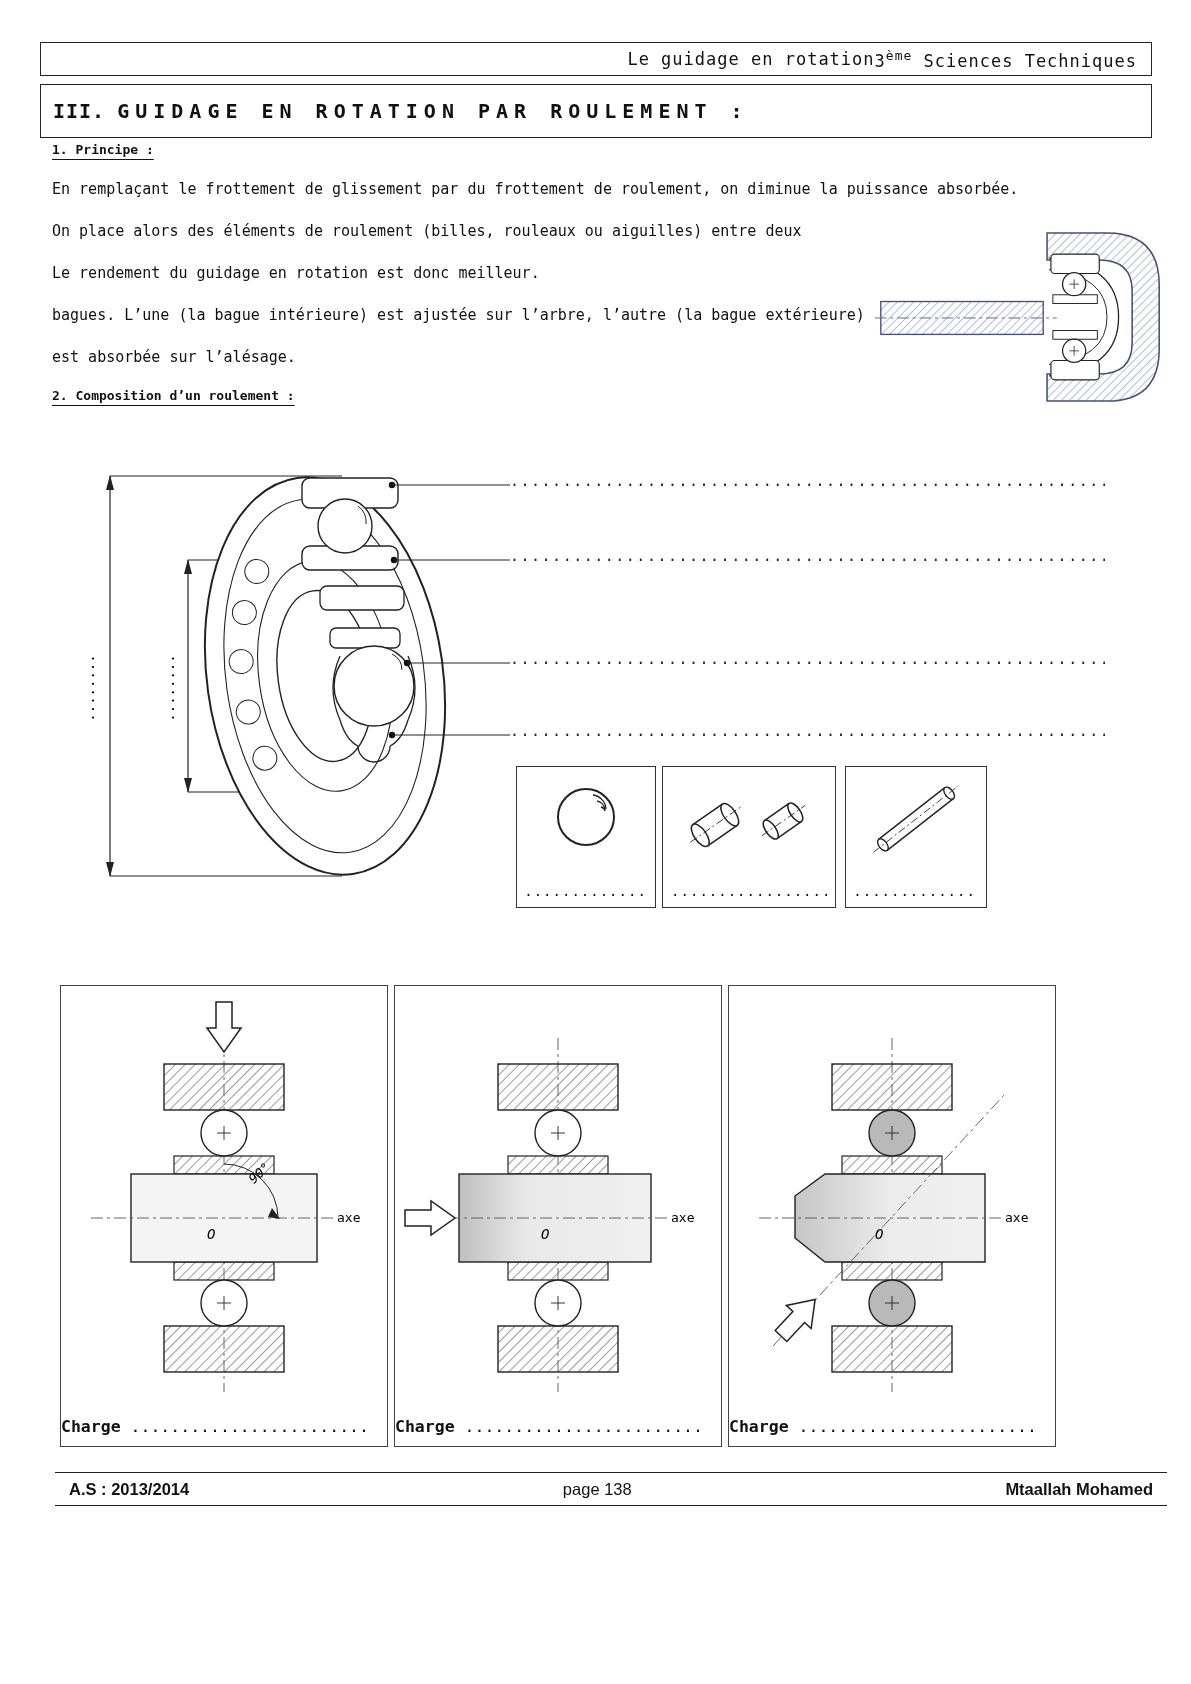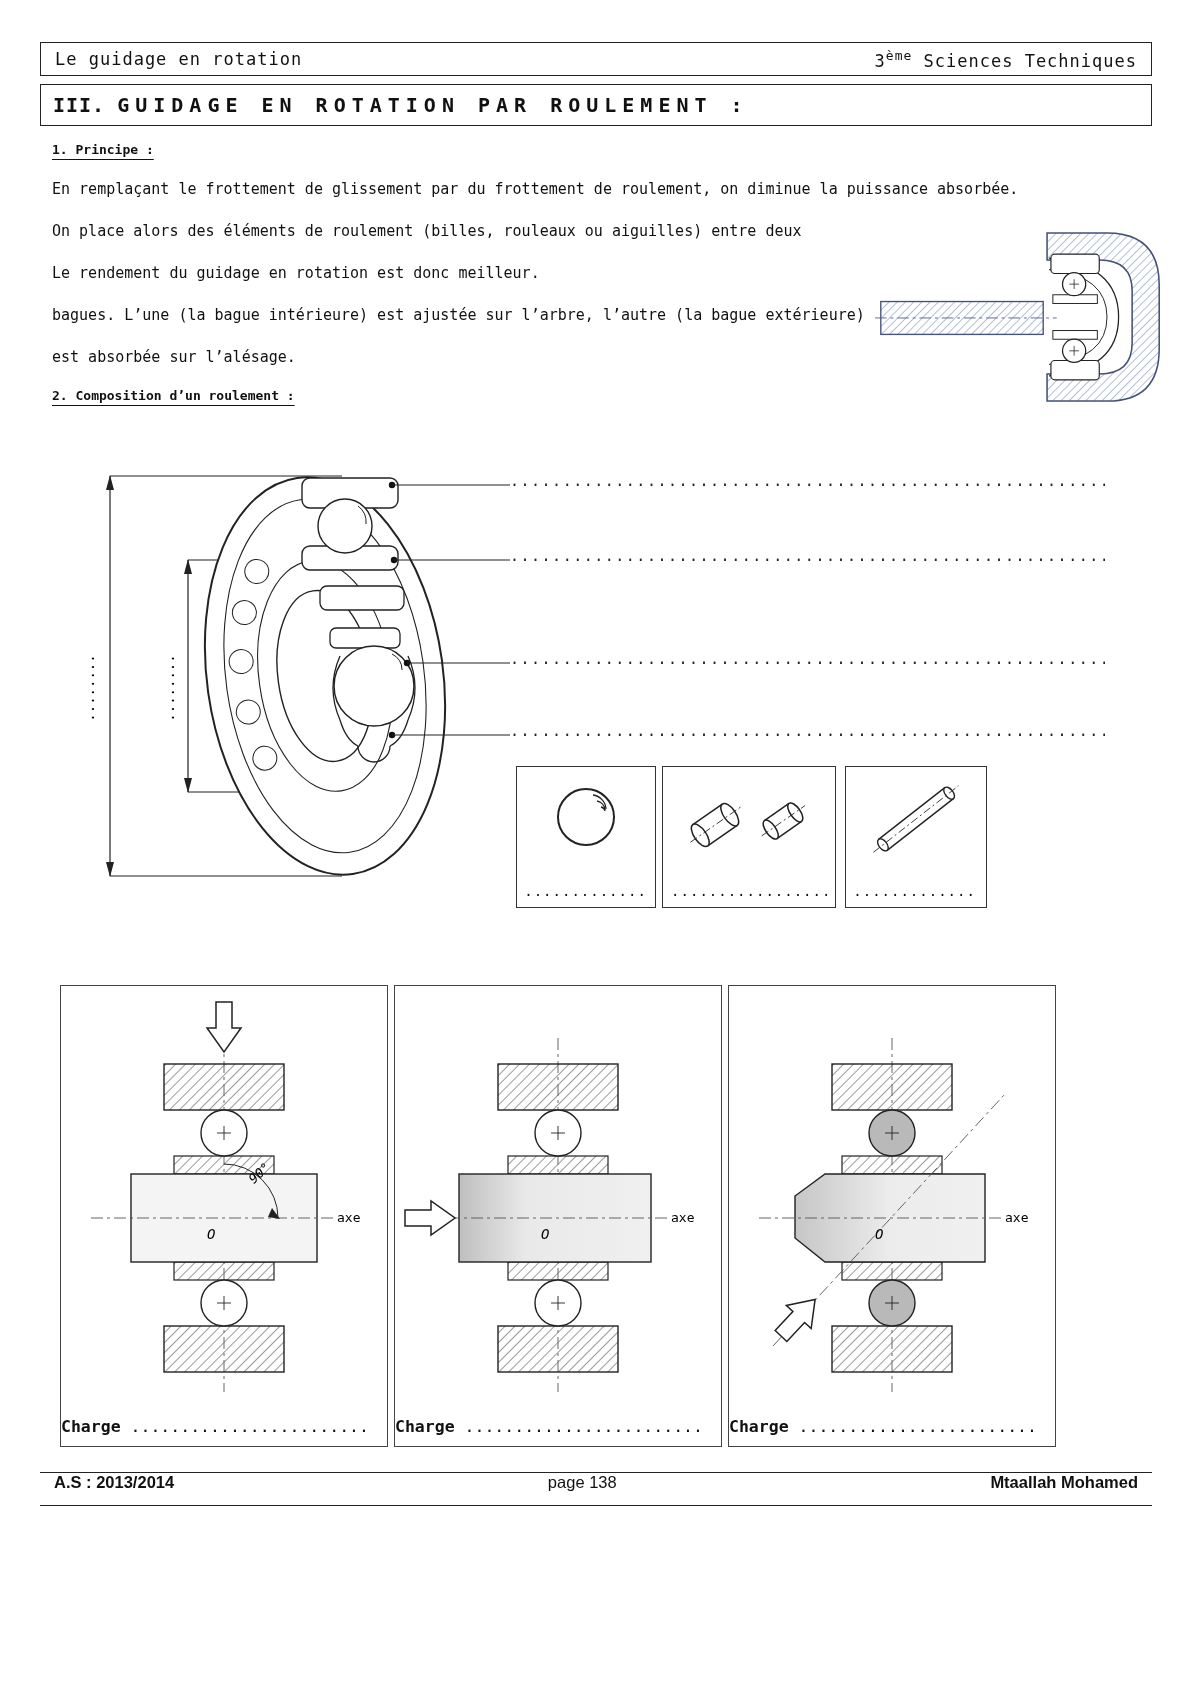--- a/index.html
+++ b/index.html
@@ -1,25 +1,25 @@
 <!DOCTYPE html>
 <html><head>
 <meta charset="utf-8">
 <style>
   * { margin:0; padding:0; box-sizing:border-box; }
   html,body { background:#ffffff; }
   body { width:1191px; height:1684px; position:relative; font-family:"DejaVu Sans Mono", monospace; color:#111; }
   .page { position:absolute; inset:0; background:#fff; overflow:hidden; }
 
   .header-box { position:absolute; left:40px; top:42px; width:1112px; height:34px;
-    border:1.5px solid #222; display:flex; align-items:center; justify-content:space-between;
+    border:1.5px solid #222; display:flex; align-items:center; justify-content:flex-end;
     padding:0 14px; font-size:17px; letter-spacing:1px; }
   sup { font-size:13px; }
 
-  .title-box { position:absolute; left:40px; top:84px; width:1112px; height:42px;
+  .title-box { position:absolute; left:40px; top:84px; width:1112px; height:54px;
     border:1.5px solid #222; display:flex; align-items:center; padding:0 12px;
     font-size:20px; font-weight:bold; }
   .title-num { letter-spacing:1px; }
   .title-text { letter-spacing:6px; margin-left:12px; }
 
   .head-u { position:absolute; font-size:13px; font-weight:bold;
     text-decoration:underline; text-underline-offset:5px; }
   .s1-head { left:52px; top:142px; }
   .s2-head { left:52px; top:388px; }
   .s3-head { left:52px; top:944px; }
@@ -41,23 +41,23 @@
   .eb1 { left:476px; width:140px; } .eb2 { left:622px; width:174px; } .eb3 { left:805px; width:142px; }
   .elem-blank { font-size:14px; letter-spacing:1px; white-space:nowrap; overflow:hidden; max-width:95%; }
 
   .panels { position:absolute; left:60px; top:985px; display:flex; gap:6px; }
   .panel { width:328px; height:462px; border:1.2px solid #444; position:relative; background:#fff; }
   .panel svg { position:absolute; left:0; top:4px; }
   .caption { position:absolute; bottom:10px; left:0; width:100%; text-align:left;
     font-size:16.5px; white-space:nowrap; }
   .cap-b { font-weight:bold; }
 
-  .footer { position:absolute; left:40px; top:1472px; width:1112px; height:34px;
+  .footer { position:absolute; left:55px; top:1472px; width:1112px; height:34px;
     border-top:1.8px solid #222; border-bottom:1.8px solid #222;
-    display:flex; justify-content:space-between; padding:0 14px;
+    display:flex; align-items:center; justify-content:space-between; padding:0 14px;
     font-family:"Liberation Sans", sans-serif; font-size:16.5px; font-weight:bold; }
   .footer .center { font-weight:normal; }
 </style>
 </head>
 <body>
 
 <div class="page">
 
   <div class="header-box">
     <span>Le guidage en rotation</span>

